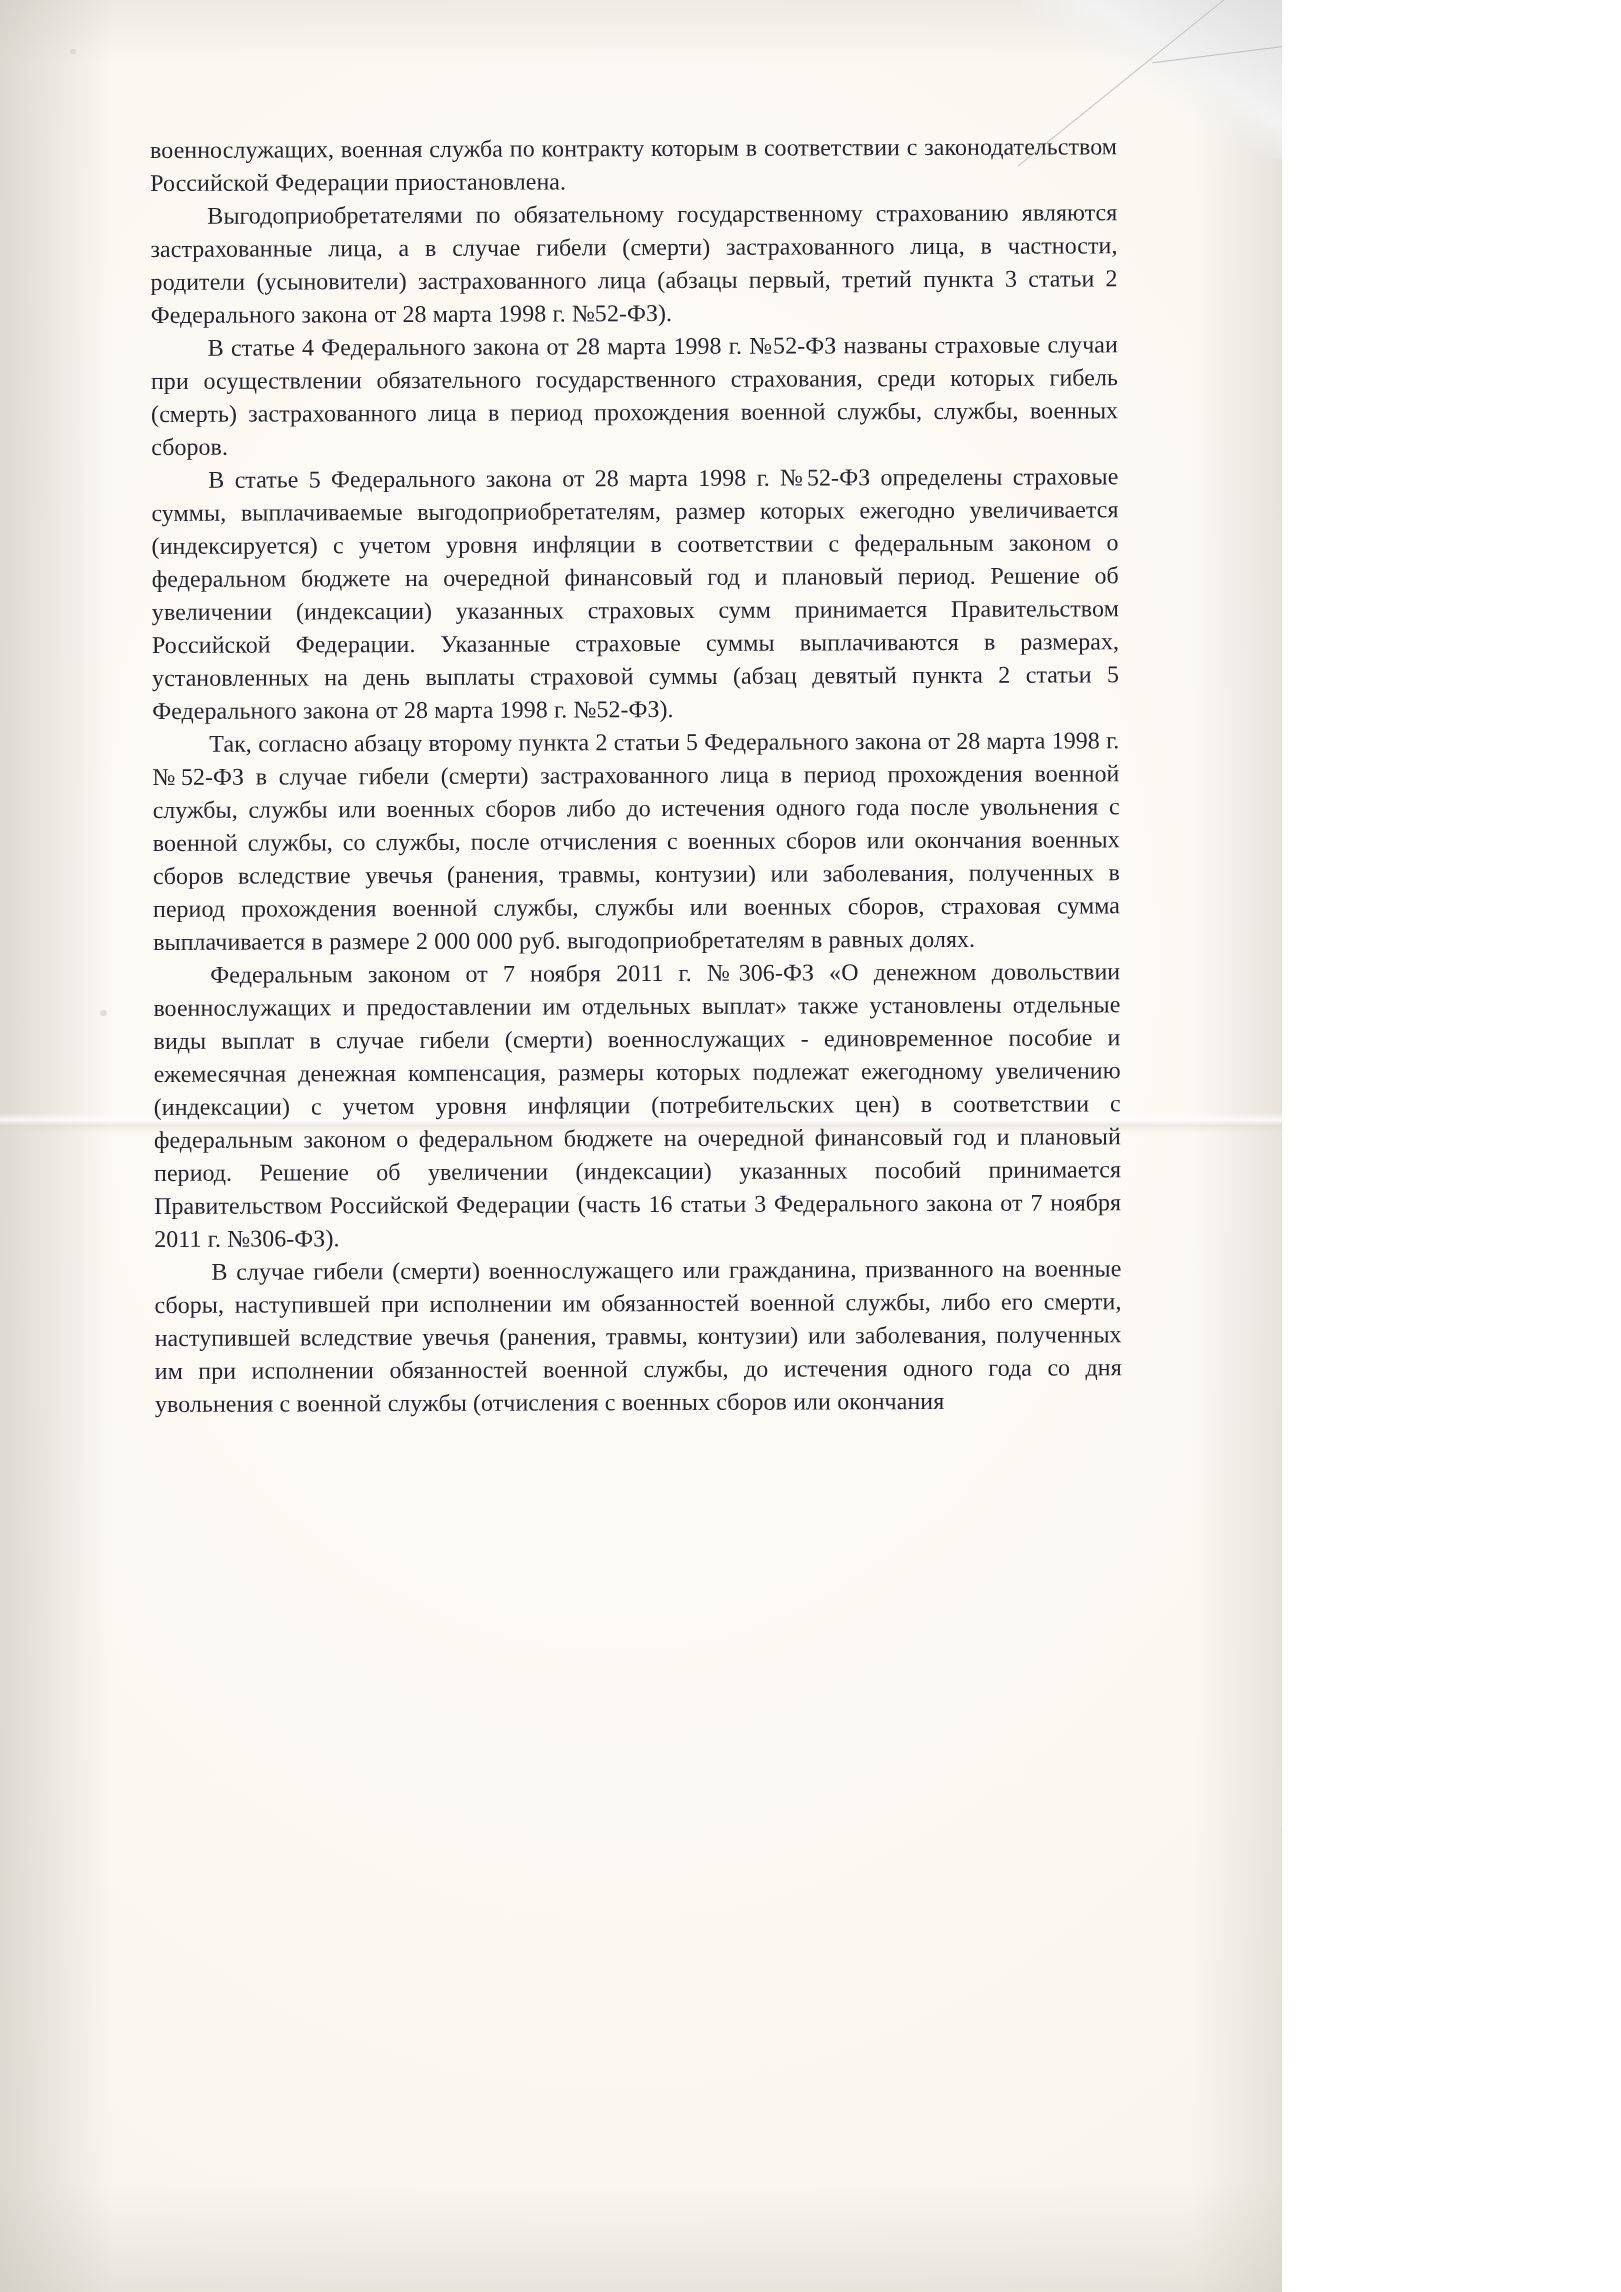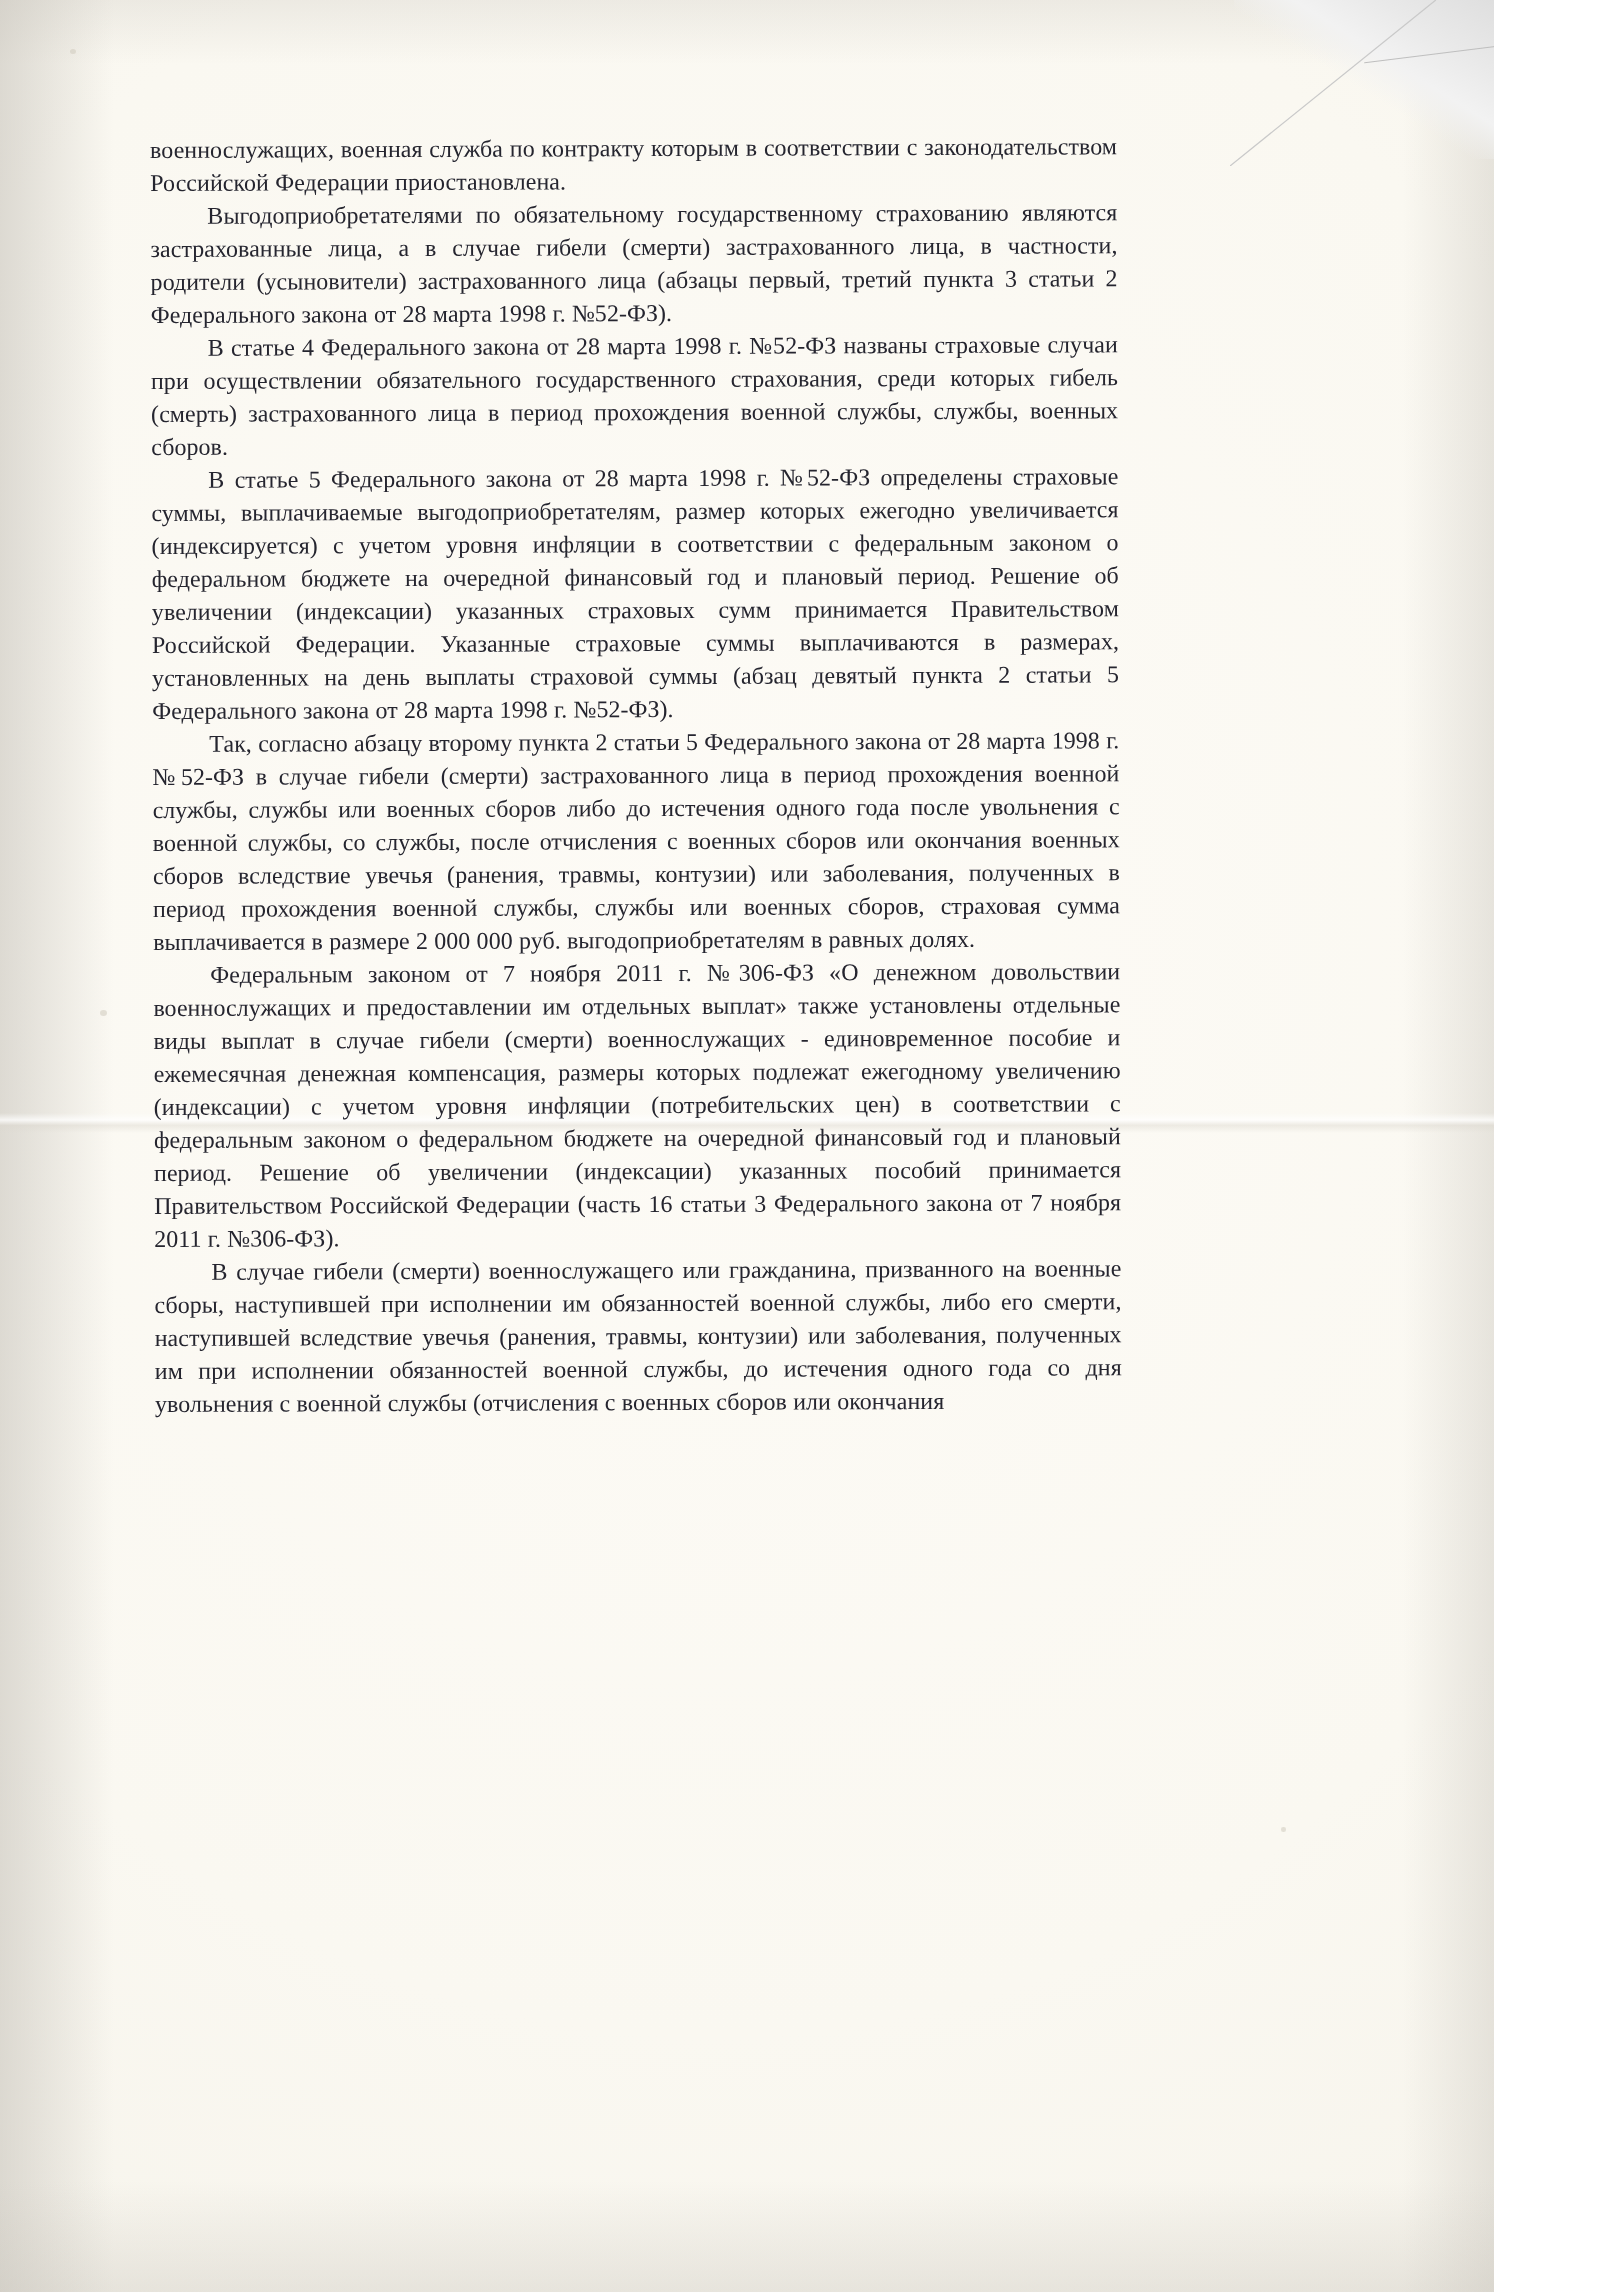--- a/index.html
+++ b/index.html
@@ -2,21 +2,21 @@
 <html style="font-size:14.3px"><head>
 <meta charset="utf-8">
 <style>
   html, body {
     margin: 0;
     padding: 0;
     background: #ffffff;
   }
   #page {
     position: relative;
-    width: 1494px;
+    width: 1282px;
     height: 2293px;
     overflow: hidden;
     background: #fbf9f4;
     font-family: "Liberation Serif", "DejaVu Serif", serif;
   }
 
   
   .paper-base {
     position: absolute;
     inset: 0;

